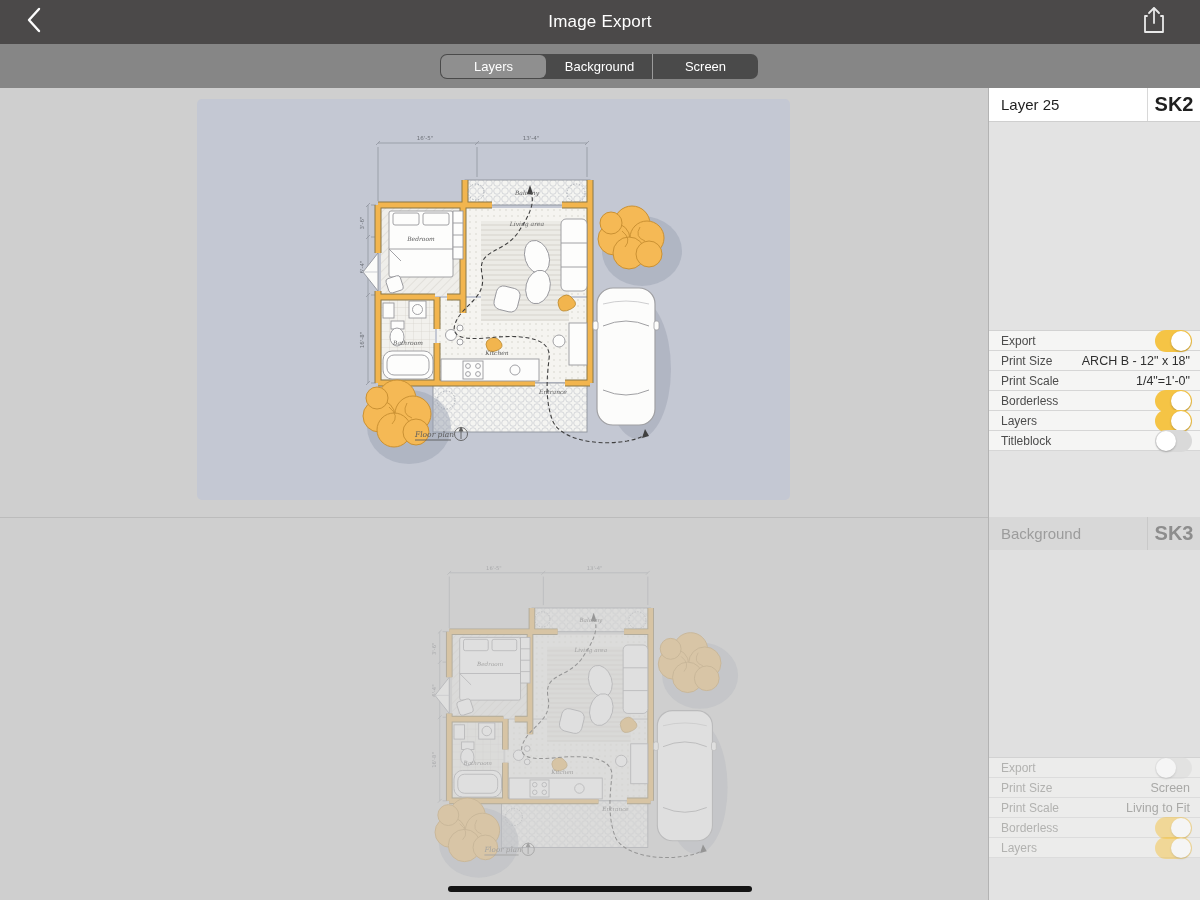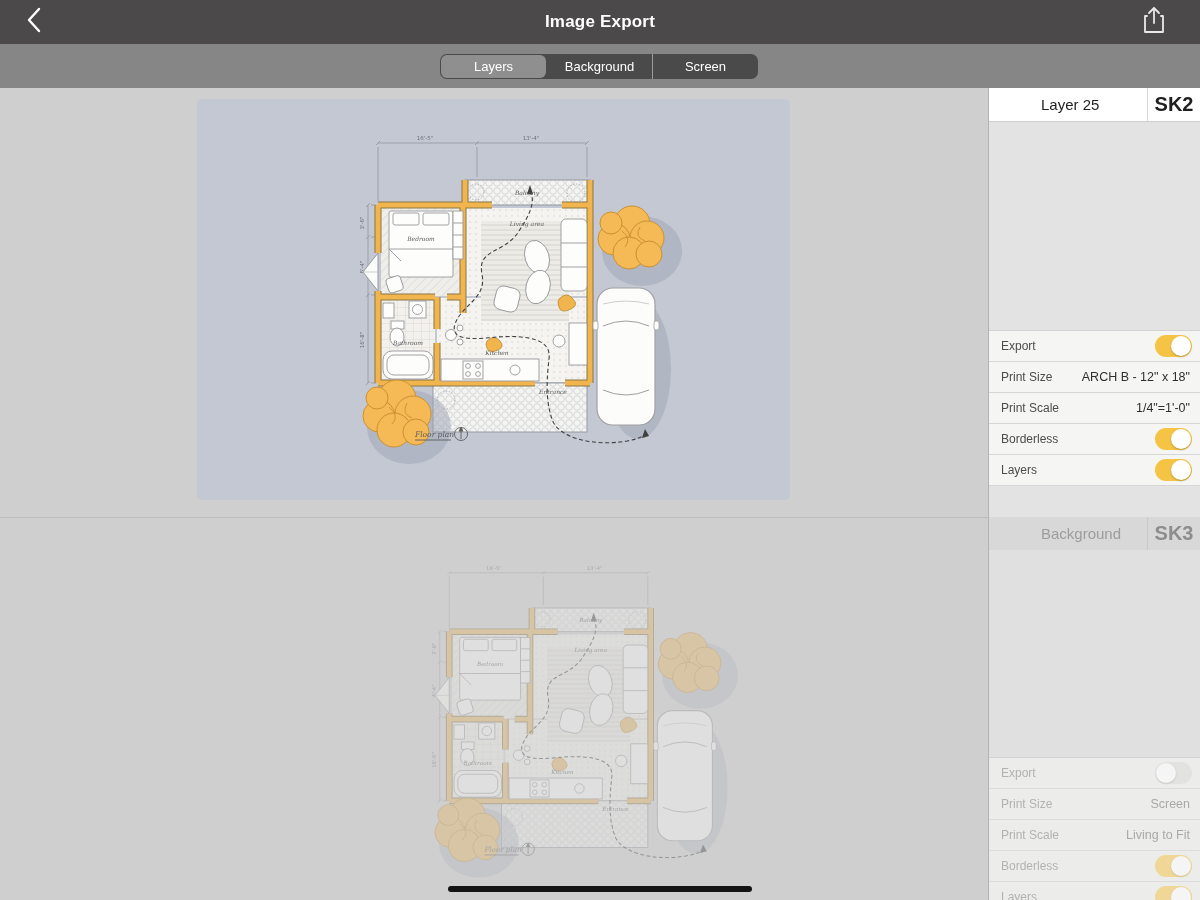--- a/index.html
+++ b/index.html
@@ -2,52 +2,52 @@
 <html><head>
 <meta charset="utf-8">
 <style>
   html,body{margin:0;padding:0;background:#cfcfcf;}
   #app{position:relative;width:1200px;height:900px;overflow:hidden;
        font-family:"Liberation Sans","DejaVu Sans",sans-serif;
        -webkit-font-smoothing:antialiased;}
   
   #navbar{position:absolute;left:0;top:0;width:1200px;height:44px;background:#4b4949;
           display:flex;align-items:center;justify-content:center;}
-  #nav-title{color:#fff;font-size:17px;font-weight:700;letter-spacing:.2px;}
+  #nav-title{color:#fff;font-size:17px;font-weight:400;letter-spacing:.2px;}
   .nav-btn{position:absolute;top:0;height:44px;display:flex;align-items:center;justify-content:center;cursor:pointer;}
   #back-btn{left:14px;width:40px;}
   #share-btn{right:26px;width:40px;}
   
   #subbar{position:absolute;left:0;top:44px;width:1200px;height:44px;background:#868686;}
   #segmented{position:absolute;left:440px;top:54px;width:318px;height:25px;background:#4a4a4a;
              border-radius:7px;display:flex;align-items:stretch;overflow:hidden;padding:0;}
   .seg{flex:1;display:flex;align-items:center;justify-content:center;color:#fff;font-size:13px;cursor:pointer;}
   .seg.sel{background:#8f8f8f;border-radius:6px;margin:1px;font-weight:400;}
   .seg:not(.sel)+.seg:not(.sel){border-left:1px solid #9b9b9b;}
   
   #content{position:absolute;left:0;top:88px;width:988px;height:812px;background:#cfcfcf;}
   #section-divider{position:absolute;left:0;top:429px;width:988px;height:1px;background:#bcbcbc;}
   #panel1{position:absolute;left:197px;top:11px;width:593px;height:401px;background:#c4c8d3;border-radius:5px;}
   #preview2{position:absolute;left:277px;top:443px;width:564px;height:381px;}
   #preview2 svg{opacity:.40;filter:saturate(.8) contrast(.97);}
   
   #sidebar{position:absolute;left:988px;top:88px;width:212px;height:812px;background:#e3e3e3;
            border-left:1px solid #b3b3b3;box-sizing:border-box;overflow:hidden;}
   .sec-header{position:absolute;left:0;width:211px;height:33px;display:flex;align-items:center;cursor:pointer;}
-  .sec-header .hname{flex:1;padding-left:12px;font-size:15px;margin-left:40px;}
+  .sec-header .hname{flex:1;padding-left:12px;font-size:15px;}
   .sec-header .htag{width:52px;height:100%;display:flex;align-items:center;justify-content:center;
                     font-size:20px;font-weight:700;border-left:1px solid #d8d8d8;}
   #sec1-header{top:0;background:#fff;color:#1f1f1f;border-bottom:1px solid #cfcfcf;}
   #sec2-header{top:429px;background:#d8d8d8;color:#9c9c9c;border-bottom:1px solid #c6c6c6;}
   #sec2-header .htag{color:#8d8d8d;border-left:1px solid #c9c9c9;text-align:right;}
   #sec2-fill{position:absolute;left:0;top:462px;width:211px;height:207px;background:#e0e0e0;}
   .rows{position:absolute;left:0;width:211px;border-top:1px solid #d2d2d2;}
   #rows1{top:242px;}
   #rows2{top:669px;}
-  .srow{height:31px;box-sizing:border-box;background:#f5f5f4;border-bottom:1px solid #d6d6d6;
+  .srow{height:20px;box-sizing:border-box;background:#f5f5f4;border-bottom:1px solid #d6d6d6;
         display:flex;align-items:center;gap:12px;}
   .srow-label{flex:1;padding-left:12px;font-size:12px;color:#4c4c4c;}
   .srow-value{margin-right:10px;font-size:12.5px;color:#2f2f2f;}
   .toggle{position:relative;width:37px;height:22px;border-radius:11px;margin-right:8px;cursor:pointer;flex:none;}
   .toggle.on{background:#f5c445;}
   .toggle.off{background:#d9d9d9;}
   .knob{position:absolute;top:1px;width:20px;height:20px;border-radius:50%;background:#fff;
         box-shadow:0 1px 2px rgba(0,0,0,.25);}
   .toggle.on .knob{right:1px;}
   .toggle.off .knob{left:1px;}
@@ -312,20 +312,26 @@
           <span class="toggle on">
             <span class="knob"></span>
           </span>
         </div>
         <div class="srow">
           <span class="srow-label">Layers</span>
           <span class="toggle on">
             <span class="knob"></span>
           </span>
         </div>
+        <div class="srow">
+          <span class="srow-label">Titleblock</span>
+          <span class="toggle off">
+            <span class="knob"></span>
+          </span>
+        </div>
       </div>
 
     <div id="sec2-header" class="sec-header">
       <span class="hname">Background</span>
       <span class="htag">SK3</span>
     </div>
     <div id="sec2-fill"></div>
     <div id="rows2" class="rows">
         <div class="srow faded">
           <span class="srow-label">Export</span>

